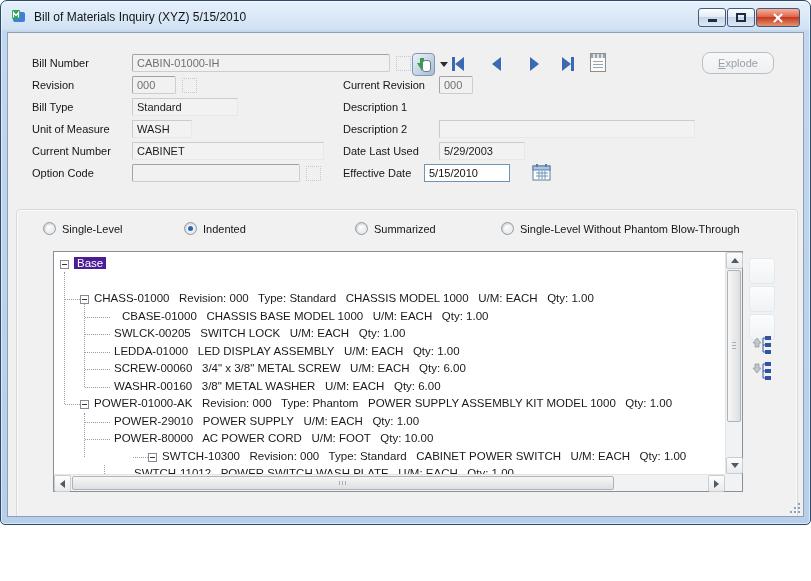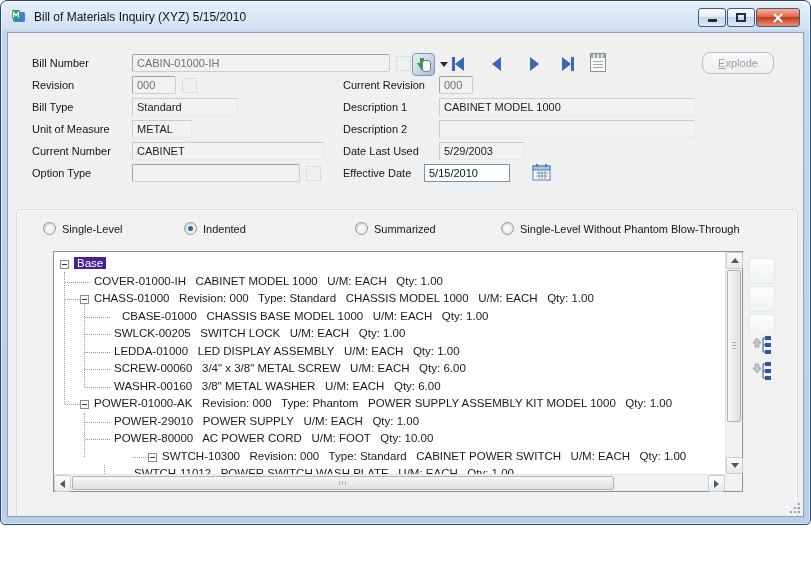--- a/index.html
+++ b/index.html
@@ -123,24 +123,24 @@
 
   <div class="client">
 
     <span class="lbl" style="left:24px;top:24px">Bill Number</span>
     <div class="box sunken" style="left:124px;top:21px;width:258px">CABIN-01000-IH</div>
     <span class="lbl" style="left:24px;top:46px">Revision</span>
     <div class="box sunken" style="left:124px;top:43px;width:44px">000</div>
     <span class="lbl" style="left:24px;top:68px">Bill Type</span>
     <div class="box display" style="left:124px;top:65px;width:106px">Standard</div>
     <span class="lbl" style="left:24px;top:90px">Unit of Measure</span>
-    <div class="box display" style="left:124px;top:87px;width:60px">METAL</div>
+    <div class="box display" style="left:124px;top:87px;width:60px">WASH</div>
     <span class="lbl" style="left:24px;top:112px">Current Number</span>
     <div class="box display" style="left:124px;top:109px;width:192px">CABINET</div>
-    <span class="lbl" style="left:24px;top:134px">Option Type</span>
+    <span class="lbl" style="left:24px;top:134px">Option Code</span>
     <div class="box sunken" style="left:124px;top:131px;width:168px"></div>
 
     <span class="ghost" style="left:388px;top:23px"></span>
     <span class="ghost" style="left:174px;top:45px"></span>
     <span class="ghost" style="left:298px;top:133px"></span>
 
     <div class="lookup-btn" style="left:404px;top:20px">
       <span class="lookup-stem"></span>
       <span class="lookup-arrow"></span>
       <span class="lookup-mouse"></span>
@@ -162,21 +162,20 @@
       </div>
     <div class="memo" style="left:582px;top:20px"><span></span></div>
 
     <div class="btn disabled" style="left:694px;top:19px;width:72px;height:22px;line-height:20px">
       <span class="accel">E</span><span>xplode</span>
     </div>
 
     <span class="lbl" style="left:335px;top:46px">Current Revision</span>
     <div class="box sunken" style="left:431px;top:43px;width:34px">000</div>
     <span class="lbl" style="left:335px;top:68px">Description 1</span>
-    <div class="box display" style="left:431px;top:65px;width:256px">CABINET MODEL 1000</div>
     <span class="lbl" style="left:335px;top:90px">Description 2</span>
     <div class="box display" style="left:431px;top:87px;width:256px"></div>
     <span class="lbl" style="left:335px;top:112px">Date Last Used</span>
     <div class="box display" style="left:431px;top:109px;width:86px">5/29/2003</div>
     <span class="lbl" style="left:335px;top:134px">Effective Date</span>
     <div class="box white" style="left:416px;top:131px;width:86px">5/15/2010</div>
     <span style="position:absolute;left:524px;top:131px">
       <svg width="19" height="17">
           <rect x="1" y="2" width="17" height="14" fill="#fff" stroke="#5b7ca3"></rect>
           <rect x="1" y="2" width="17" height="4" fill="#a9c4e4" stroke="#5b7ca3"></rect>
@@ -207,24 +206,20 @@
       <div class="treebox">
         <div class="tree-rows">
           <div class="tree-guide" style="left:10px;top:20px;height:132px"></div>
           <div class="tree-guide" style="left:30px;top:52px;height:83px"></div>
           <div class="tree-guide" style="left:30px;top:161px;height:44px"></div>
           <div class="tree-guide" style="left:50px;top:213px;height:11px"></div>
         <div class="tree-row" style="top: 4px;">
               <span class="expander" style="left: 6px;"></span>
               <span class="tree-text sel" style="left: 20px;">Base</span>
             </div>
-            <div class="tree-row" style="top: 21.5px;">
-              <span class="tree-dash" style="left: 11px; width: 25px;"></span>
-              <span class="tree-text" style="left: 40px;">COVER-01000-IH   CABINET MODEL 1000   U/M: EACH   Qty: 1.00</span>
-            </div>
             <div class="tree-row" style="top: 39px;">
               <span class="tree-dash" style="left: 11px; width: 15px;"></span>
               <span class="expander" style="left: 26px;"></span>
               <span class="tree-text" style="left: 40px;">CHASS-01000   Revision: 000   Type: Standard   CHASSIS MODEL 1000   U/M: EACH   Qty: 1.00</span>
             </div>
             <div class="tree-row" style="top: 56.5px;">
               <span class="tree-dash" style="left: 31px; width: 25px;"></span>
               <span class="tree-text" style="left: 68px;">CBASE-01000   CHASSIS BASE MODEL 1000   U/M: EACH   Qty: 1.00</span>
             </div>
             <div class="tree-row" style="top: 74px;">

